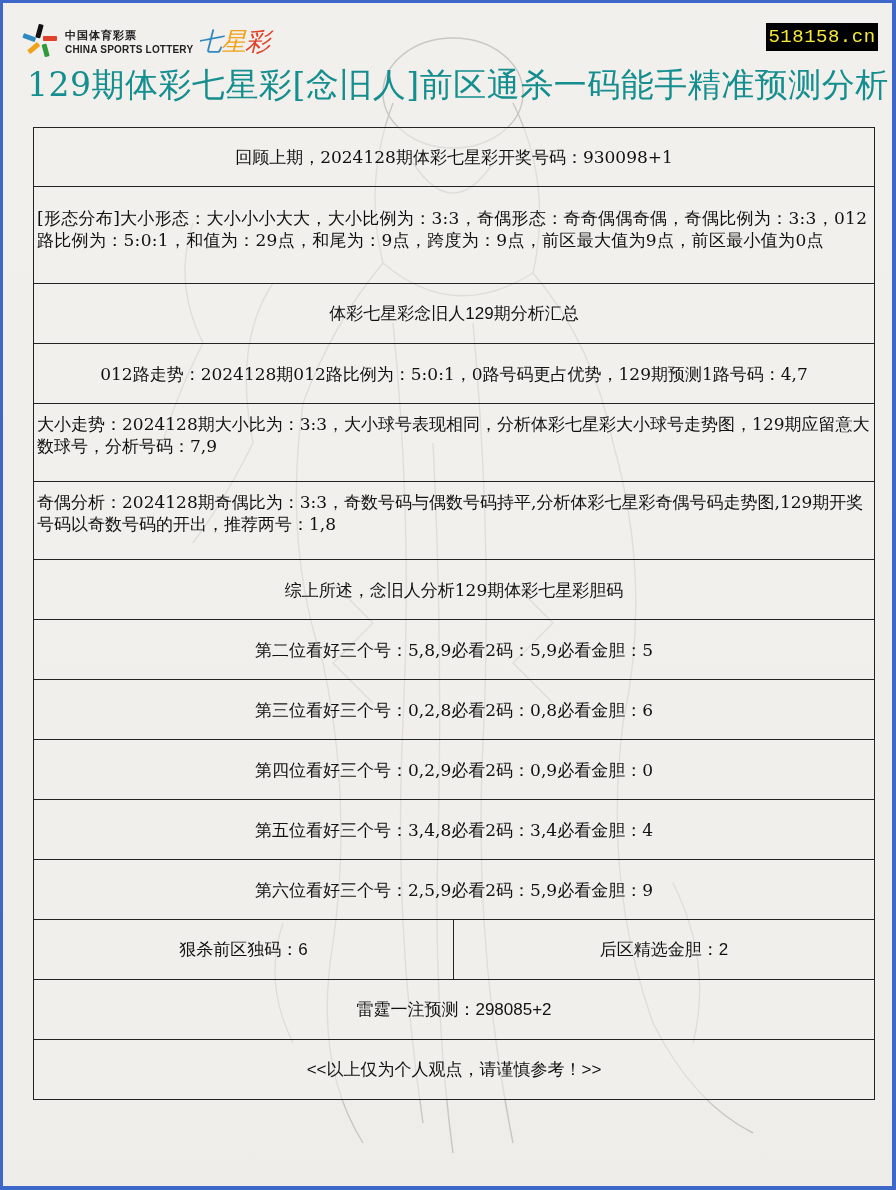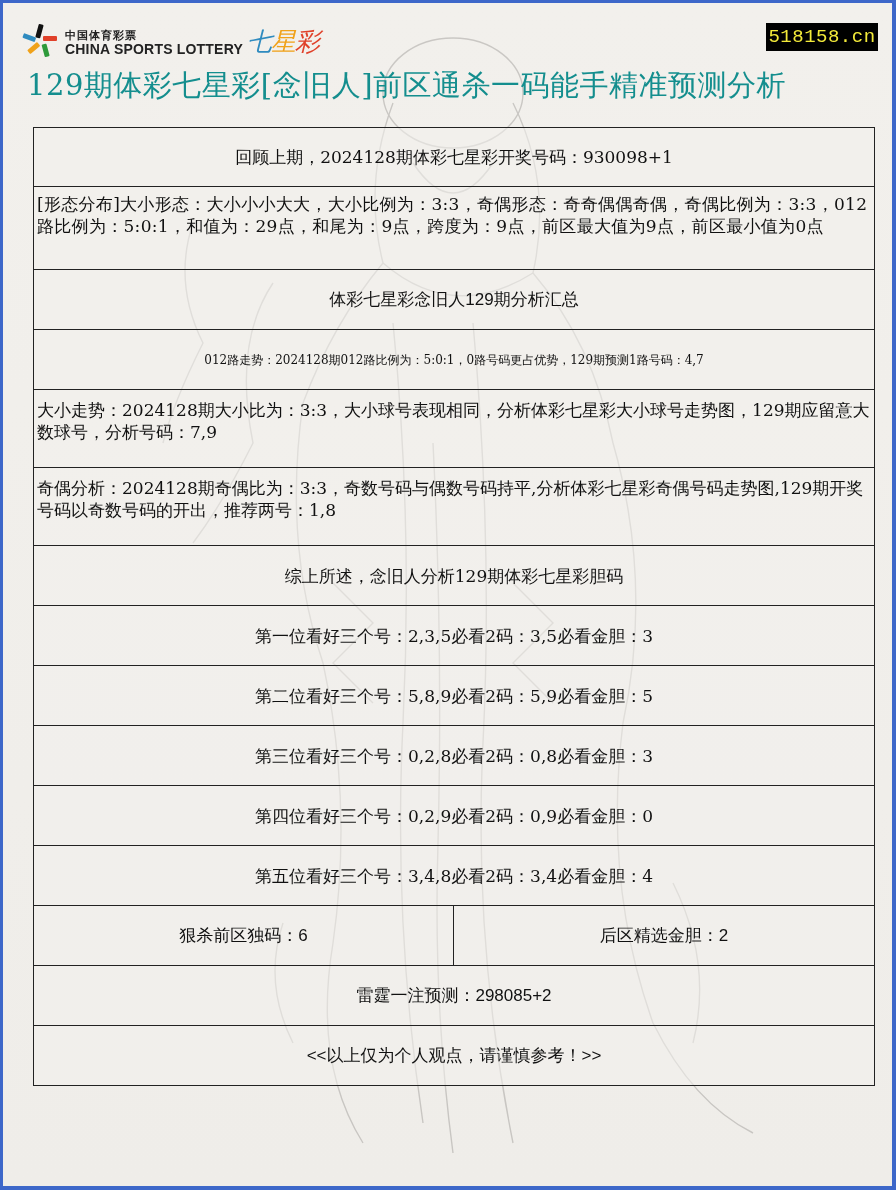--- a/index.html
+++ b/index.html
@@ -26,41 +26,41 @@
     display: flex; align-items: center;
   }
   .logo-mark { width: 38px; height: 38px; position: relative; }
   .logo-text { margin-left: 6px; display: flex; flex-direction: column; }
   .logo-cn {
     font-family: "DejaVu Sans", "Liberation Sans", sans-serif;
     font-size: 11px; font-weight: bold; color: #222; letter-spacing: 1px; line-height: 17px;
   }
   .logo-en {
     font-family: "Liberation Sans", "DejaVu Sans", sans-serif;
-    font-size: 14px; font-weight: bold; color: #222; line-height: 11px; letter-spacing: 0.2px;
+    font-size: 10px; font-weight: bold; color: #222; line-height: 11px; letter-spacing: 0.2px;
   }
   .logo-brand {
     margin-left: 4px;
     font-family: "DejaVu Sans", "Liberation Sans", sans-serif;
     font-size: 25px; font-weight: normal; font-style: italic;
     letter-spacing: -1px;
   }
   .logo-brand .c1 { color: #2f8bbf; }
   .logo-brand .c2 { color: #f0a21a; }
   .logo-brand .c3 { color: #e0412a; }
   .site-badge {
     position: absolute; left: 763px; top: 20px; width: 112px; height: 28px;
     background: #000; color: #f3ea3a;
     font-family: Liberation Mono, monospace;
     font-size: 19px; line-height: 28px; text-align: center; letter-spacing: 0.5px;
   }
   .title {
     position: absolute; left: 24px; top: 62px; width: 860px;
     font-family: "DejaVu Serif", "Liberation Serif", serif;
-    font-size: 29px; color: #148e8e; letter-spacing: 0.5px; white-space: nowrap;
+    font-size: 33px; color: #148e8e; letter-spacing: 0.5px; white-space: nowrap;
     line-height: 40px;
   }
   table.main {
     position: absolute; left: 30px; top: 124px; width: 841px;
     border-collapse: collapse;
     table-layout: fixed;
   }
   table.main td {
     border: 1px solid #222;
     font-size: 17px; color: #111;
@@ -123,51 +123,51 @@
   <table class="main">
     <colgroup>
         <col style="width:420px">
         <col style="width:421px">
       </colgroup>
     <tbody>
         <tr>
       <td class="c" colspan="2" style="height:58px">回顾上期，2024128期体彩七星彩开奖号码：930098+1</td>
     </tr>
     <tr>
-      <td class="l tall3" colspan="2" style="height:76px;padding-top:6px;letter-spacing:0.3px">[形态分布]大小形态：大小小小大大，大小比例为：3:3，奇偶形态：奇奇偶偶奇偶，奇偶比例为：3:3，012路比例为：5:0:1，和值为：29点，和尾为：9点，跨度为：9点，前区最大值为9点，前区最小值为0点</td>
+      <td class="l tall3" colspan="2" style="height:76px;padding-top:20px;letter-spacing:0.3px">[形态分布]大小形态：大小小小大大，大小比例为：3:3，奇偶形态：奇奇偶偶奇偶，奇偶比例为：3:3，012路比例为：5:0:1，和值为：29点，和尾为：9点，跨度为：9点，前区最大值为9点，前区最小值为0点</td>
     </tr>
     <tr>
       <td class="c cond" colspan="2">体彩七星彩念旧人129期分析汇总</td>
     </tr>
     <tr>
-      <td class="c" colspan="2" style="font-size:12px">012路走势：2024128期012路比例为：5:0:1，0路号码更占优势，129期预测1路号码：4,7</td>
+      <td class="c" colspan="2" style="font-size:17px">012路走势：2024128期012路比例为：5:0:1，0路号码更占优势，129期预测1路号码：4,7</td>
     </tr>
     <tr>
       <td class="l tall2" colspan="2" style="height:68px">大小走势：2024128期大小比为：3:3，大小球号表现相同，分析体彩七星彩大小球号走势图，129期应留意大数球号，分析号码：7,9</td>
     </tr>
     <tr>
       <td class="l tall2" colspan="2" style="height:68px">奇偶分析：2024128期奇偶比为：3:3，奇数号码与偶数号码持平,分析体彩七星彩奇偶号码走势图,129期开奖号码以奇数号码的开出，推荐两号：1,8</td>
     </tr>
     <tr>
       <td class="c" colspan="2">综上所述，念旧人分析129期体彩七星彩胆码</td>
     </tr>
     <tr>
-      <td class="c" colspan="2">第一位看好三个号：2,3,5必看2码：3,5必看金胆：3</td>
-    </tr>
-    <tr>
       <td class="c" colspan="2">第二位看好三个号：5,8,9必看2码：5,9必看金胆：5</td>
     </tr>
     <tr>
-      <td class="c" colspan="2">第三位看好三个号：0,2,8必看2码：0,8必看金胆：3</td>
+      <td class="c" colspan="2">第三位看好三个号：0,2,8必看2码：0,8必看金胆：6</td>
     </tr>
     <tr>
       <td class="c" colspan="2">第四位看好三个号：0,2,9必看2码：0,9必看金胆：0</td>
     </tr>
     <tr>
       <td class="c" colspan="2">第五位看好三个号：3,4,8必看2码：3,4必看金胆：4</td>
+    </tr>
+    <tr>
+      <td class="c" colspan="2">第六位看好三个号：2,5,9必看2码：5,9必看金胆：9</td>
     </tr>
     <tr>
       <td class="c cond">狠杀前区独码：6</td>
       <td class="c cond">后区精选金胆：2</td>
     </tr>
     <tr>
       <td class="c cond" colspan="2">雷霆一注预测：298085+2</td>
     </tr>
     <tr>
       <td class="c cond" colspan="2">&lt;&lt;以上仅为个人观点，请谨慎参考！&gt;&gt;</td>

